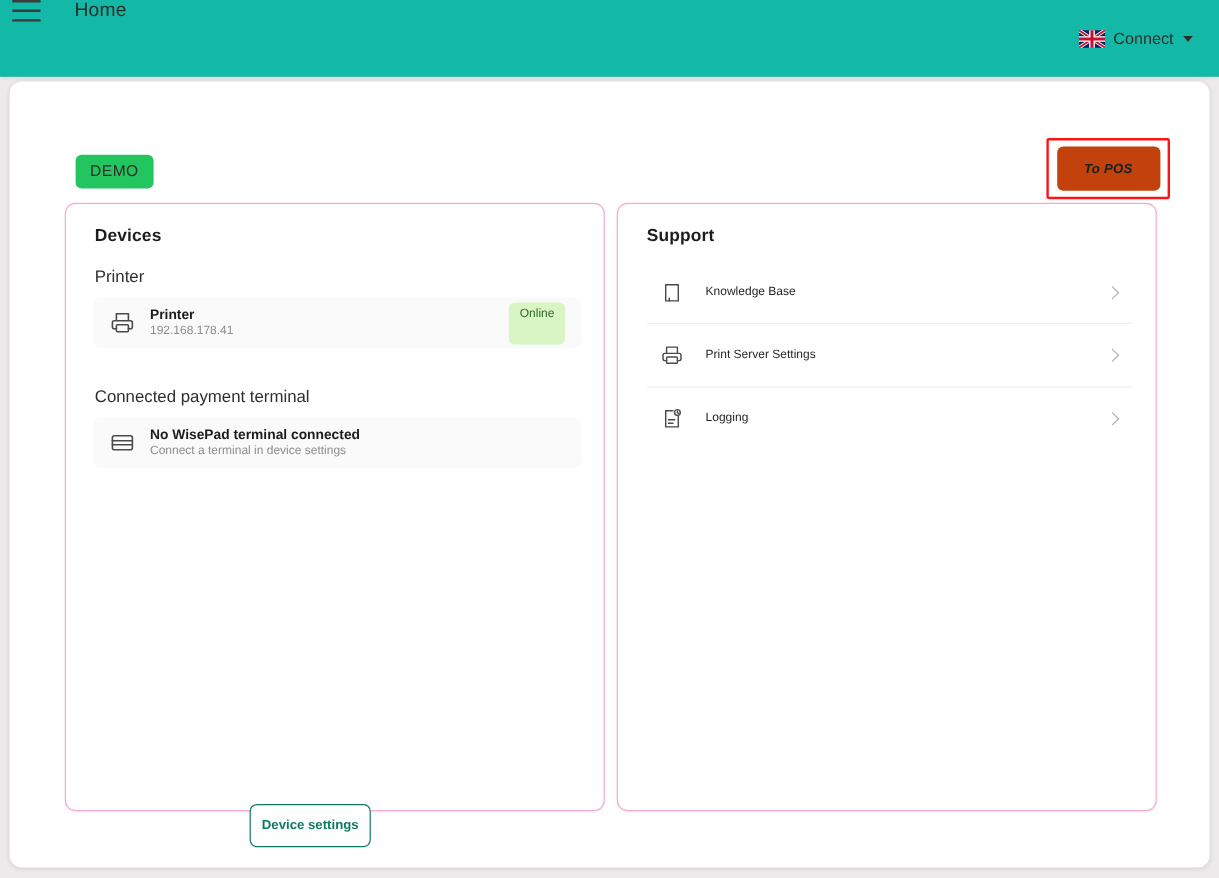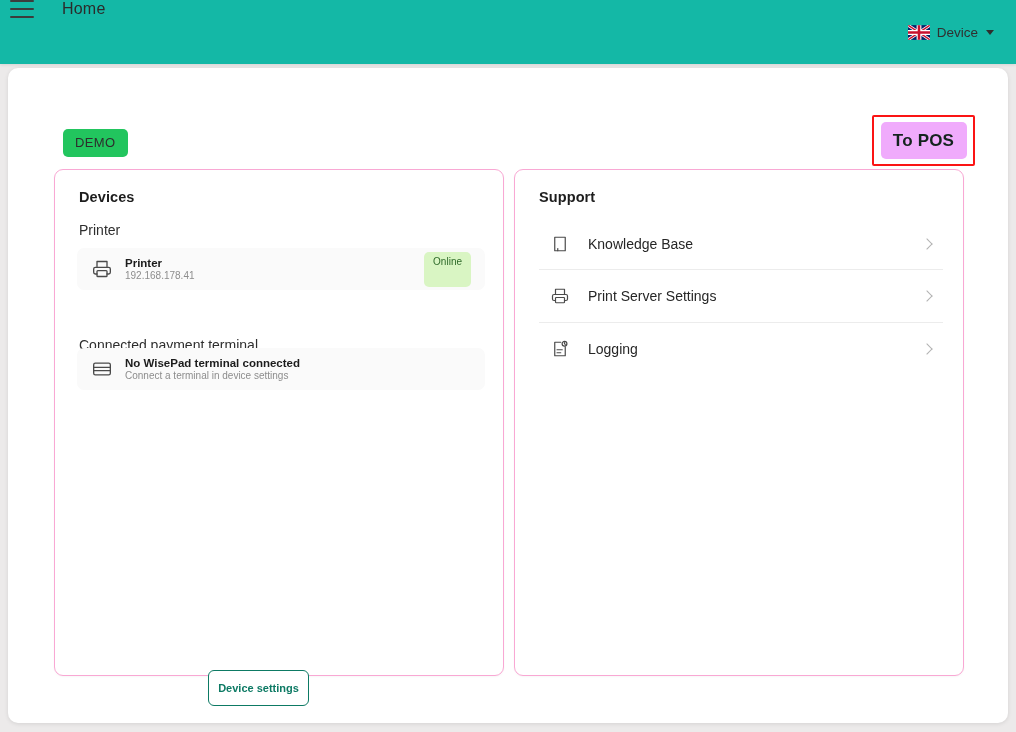--- a/index.html
+++ b/index.html
@@ -64,25 +64,26 @@
   }
   .topos-wrap {
     position: absolute; left: 818px; top: 0px;
     width: 103px; height: 51px;
     border: 2.5px solid #fb1414;
     border-radius: 2px;
     display: flex; align-items: center; justify-content: center;
   }
   .topos-btn {
     width: 86px; height: 37px;
-    background: #f0abfc;
+    background: #c2410c;
     border: none; border-radius: 5px;
-    color: #14241e; font-size: 17px; font-weight: bold;
+    color: #14241e; font-size: 11px; font-weight: bold;
     letter-spacing: .2px; cursor: pointer;
     font-family: "Liberation Sans", sans-serif;
+    font-style: italic;
   }
 
   
   .card {
     position: absolute;
     background: #ffffff;
     border: 1px solid #f9a8d4;
     border-radius: 9px;
     box-shadow: 0 1px 2px rgba(0,0,0,0.035);
   }
@@ -93,21 +94,21 @@
     position: absolute; left: 24px; top: 19px;
     font-size: 14.5px; font-weight: bold; color: #1d1d1d; letter-spacing: .1px;
   }
 
   
   .section-label {
     position: absolute; left: 24px;
     font-size: 14px; color: #2e2e2e;
   }
   .label-printer  { top: 52px; }
-  .label-terminal { top: 152px; margin-top: 15px; }
+  .label-terminal { top: 152px; }
 
   .device-row {
     position: absolute; left: 22px; width: 408px;
     background: #fafafa;
     border-radius: 7px;
     display: flex; align-items: center;
     cursor: pointer;
   }
   .row-printer  { top: 78px;  height: 42px; }
   .row-terminal { top: 178px; height: 42px; }
@@ -144,21 +145,21 @@
     position: relative; height: 52.3px;
     display: flex; align-items: center;
     border-bottom: 1px solid #ececec;
     cursor: pointer;
   }
   .support-row:last-child { border-bottom: none; }
   .support-icon {
     width: 20px; height: 20px; margin-left: 11px; margin-right: 18px;
     flex: 0 0 auto; display: flex; align-items: center; justify-content: center;
   }
-  .support-label { font-size: 14px; color: #262626; text-align: right; }
+  .support-label { font-size: 10px; color: #262626; text-align: right; }
   .chevron {
     margin-left: auto; margin-right: 12px;
     width: 8px; height: 8px;
     border-top: 1.4px solid #b2b2b2; border-right: 1.4px solid #b2b2b2;
     transform: rotate(45deg);
   }
 
   svg { display: block; }
 </style>
 </head>
@@ -173,21 +174,21 @@
   <div class="page-title">Home</div>
 
   <div class="lang">
     <svg class="flag" viewBox="0 0 60 40">
       <rect width="60" height="40" fill="#012169"></rect>
       <path d="M0,0 L60,40 M60,0 L0,40" stroke="#FFF" stroke-width="8"></path>
       <path d="M0,0 L60,40 M60,0 L0,40" stroke="#C8102E" stroke-width="4"></path>
       <path d="M30,0 V40 M0,20 H60" stroke="#FFF" stroke-width="13"></path>
       <path d="M30,0 V40 M0,20 H60" stroke="#C8102E" stroke-width="7"></path>
     </svg>
-    <span class="lang-label">Device</span>
+    <span class="lang-label">Connect</span>
     <span class="caret"></span>
   </div>
 </div>
 
 <div class="page-panel">
 
   <div class="top-row">
     <div class="demo-chip">DEMO</div>
     <div class="topos-wrap">
       <button class="topos-btn">To POS</button>

